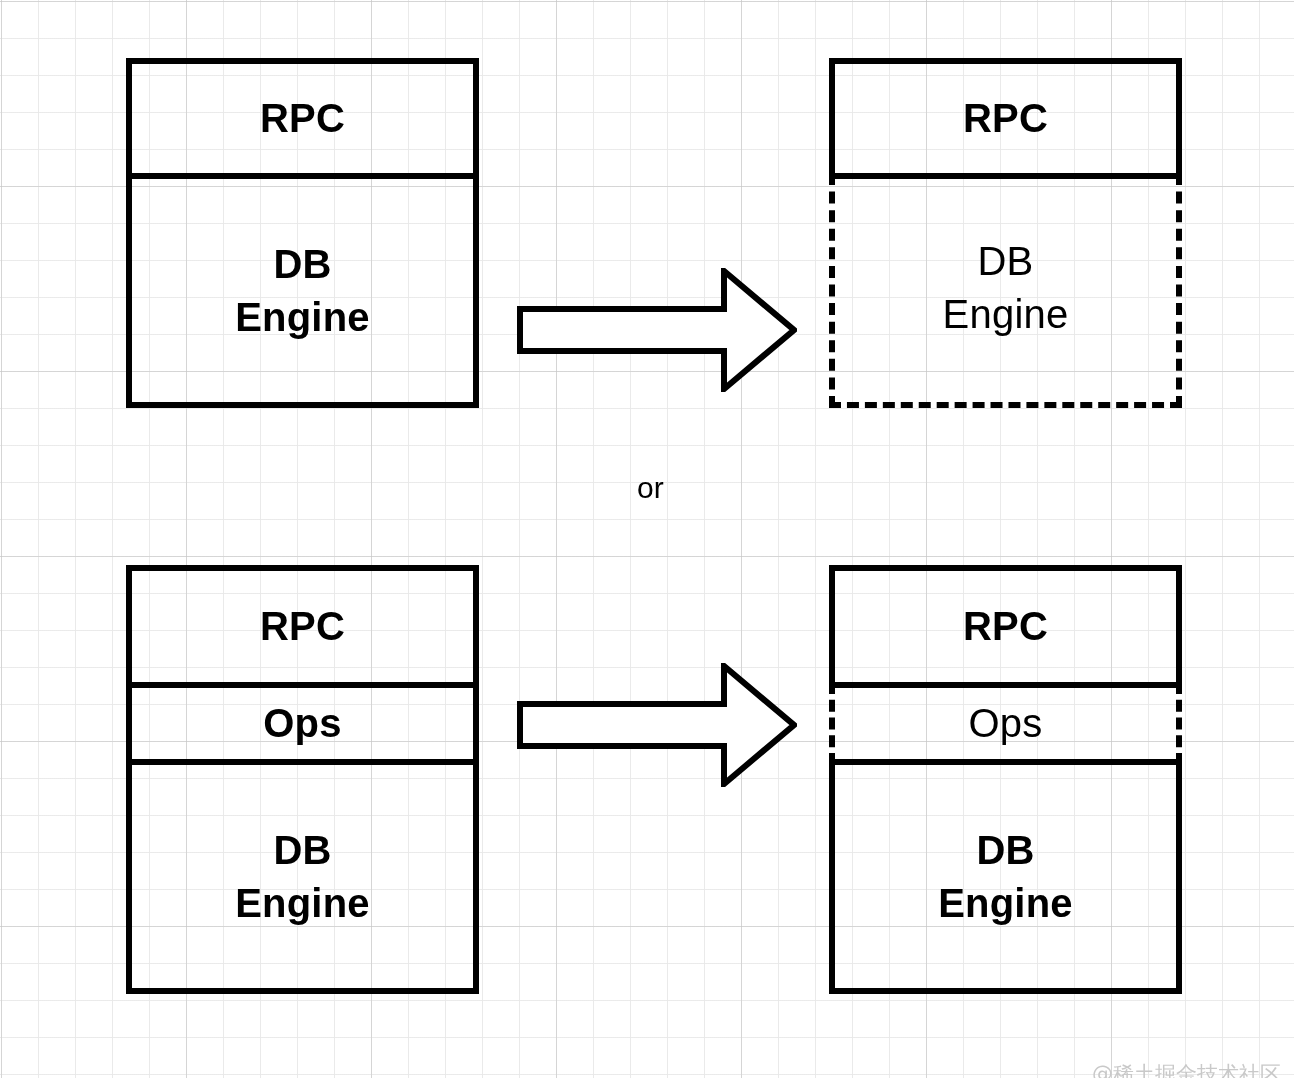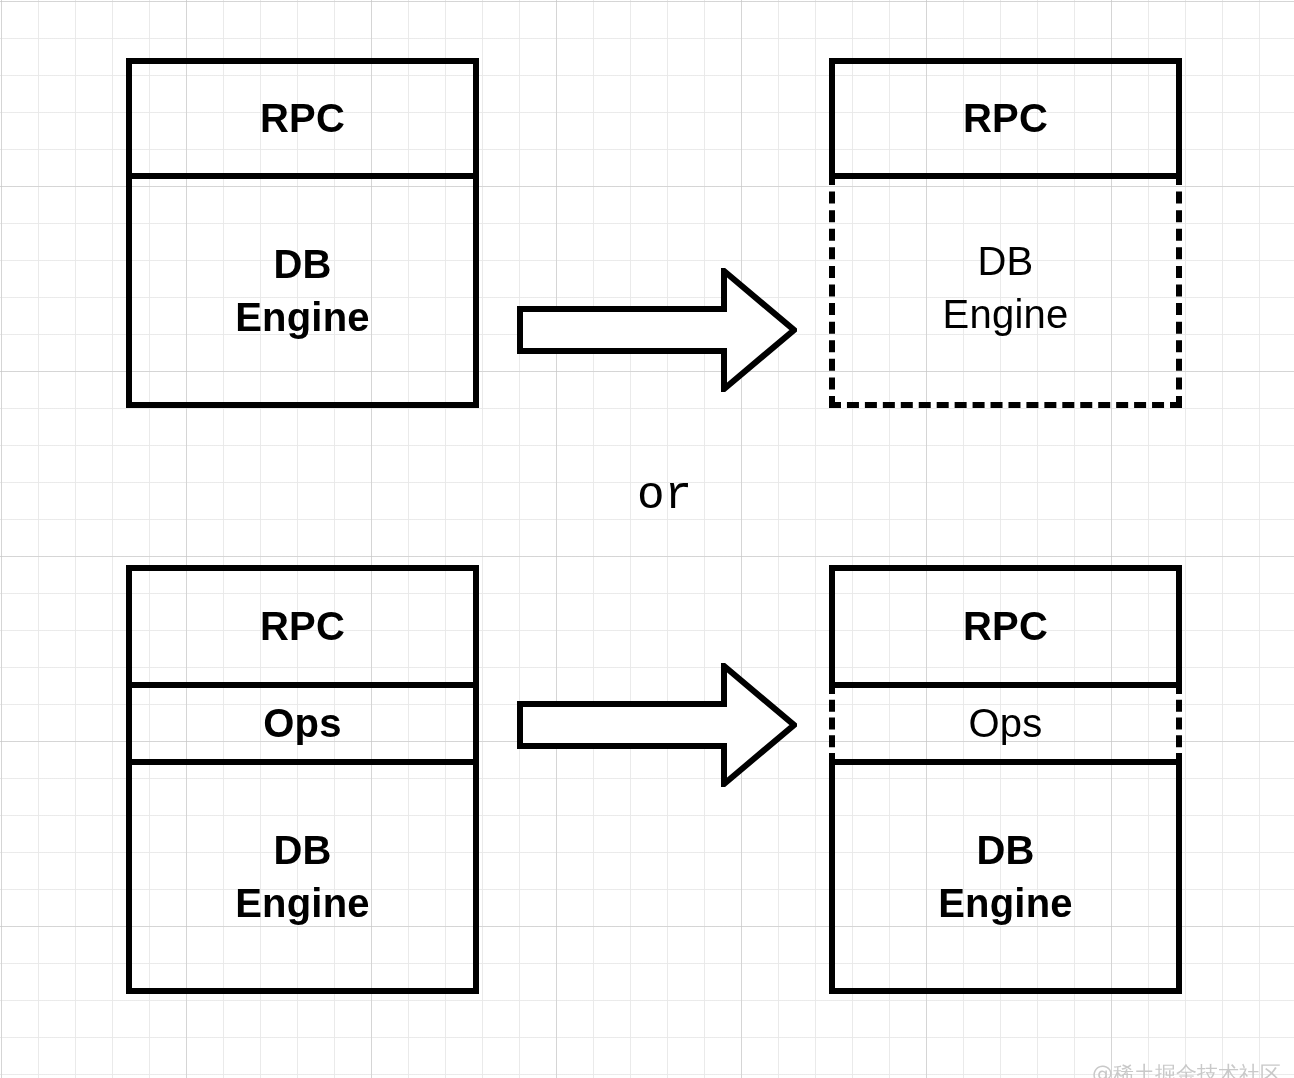--- a/index.html
+++ b/index.html
@@ -65,23 +65,23 @@
   }
 
   
   .arrow { position: absolute; }
   .arrow svg { display: block; }
 
   
   .or-label {
     position: absolute;
     color: #000000;
-    font-size: 46px;
+    font-size: 30px;
     line-height: 1;
-    font-family: Liberation Mono, monospace;
+    font-family: Liberation Sans, sans-serif;
   }
 
   
   .watermark {
     position: absolute;
     color: #c9c9c9;
     font-size: 21px;
     line-height: 1;
     font-family: "DejaVu Sans", "Liberation Sans", sans-serif;
     white-space: nowrap;

